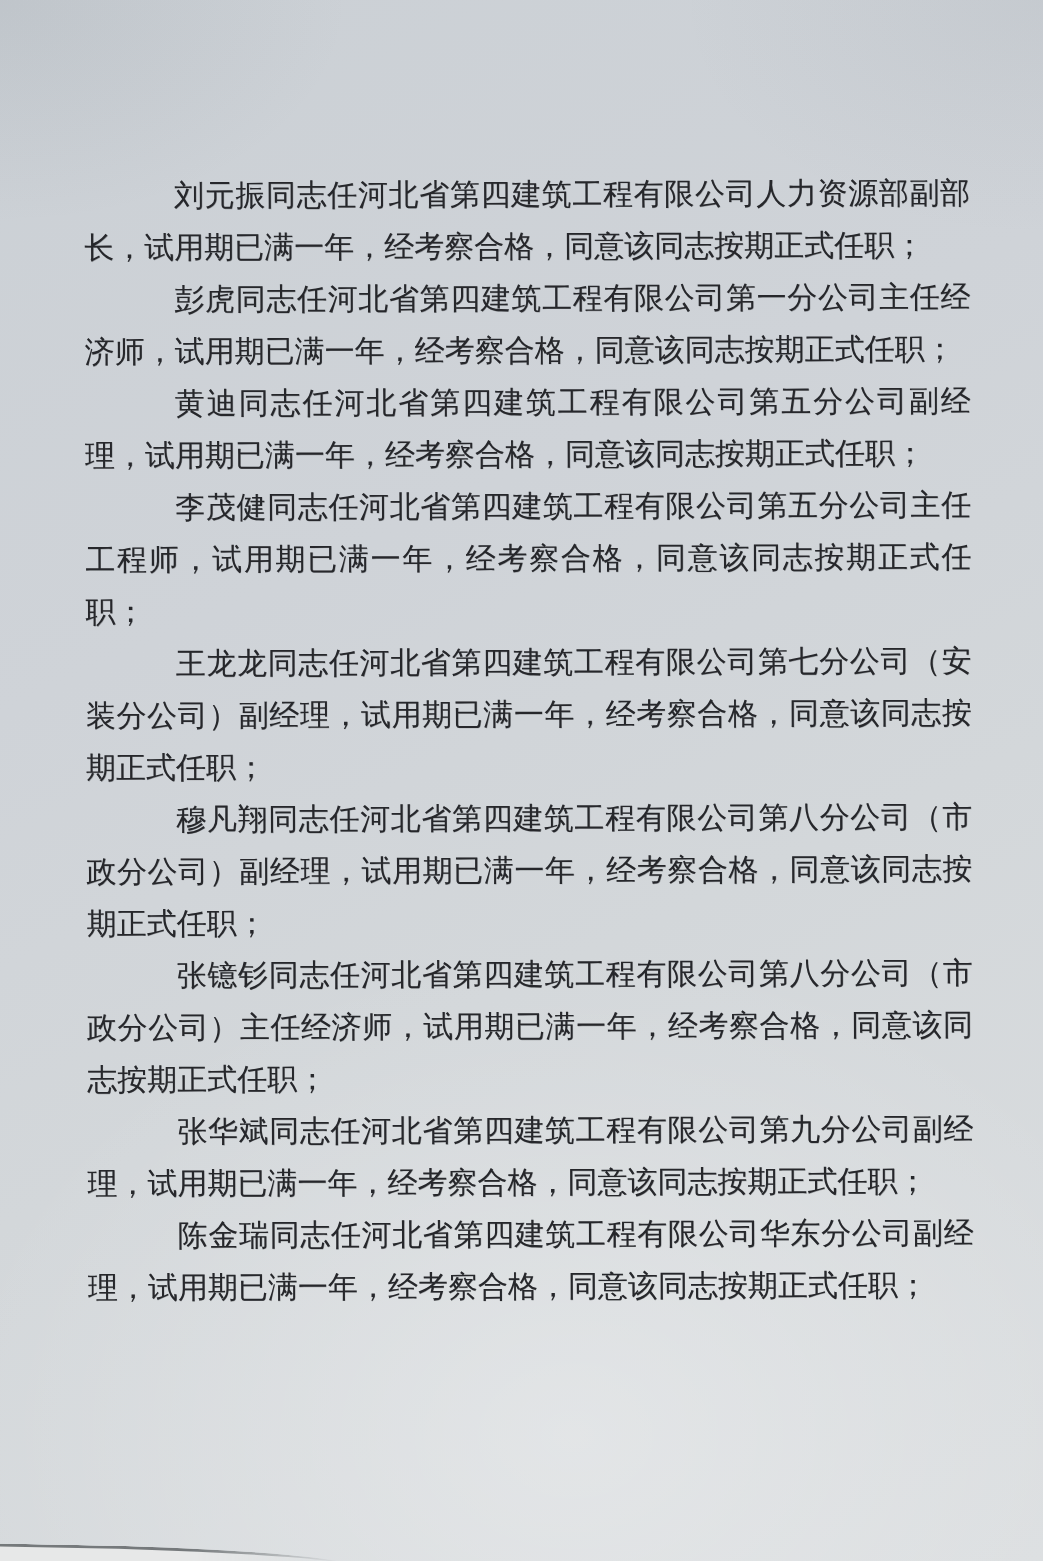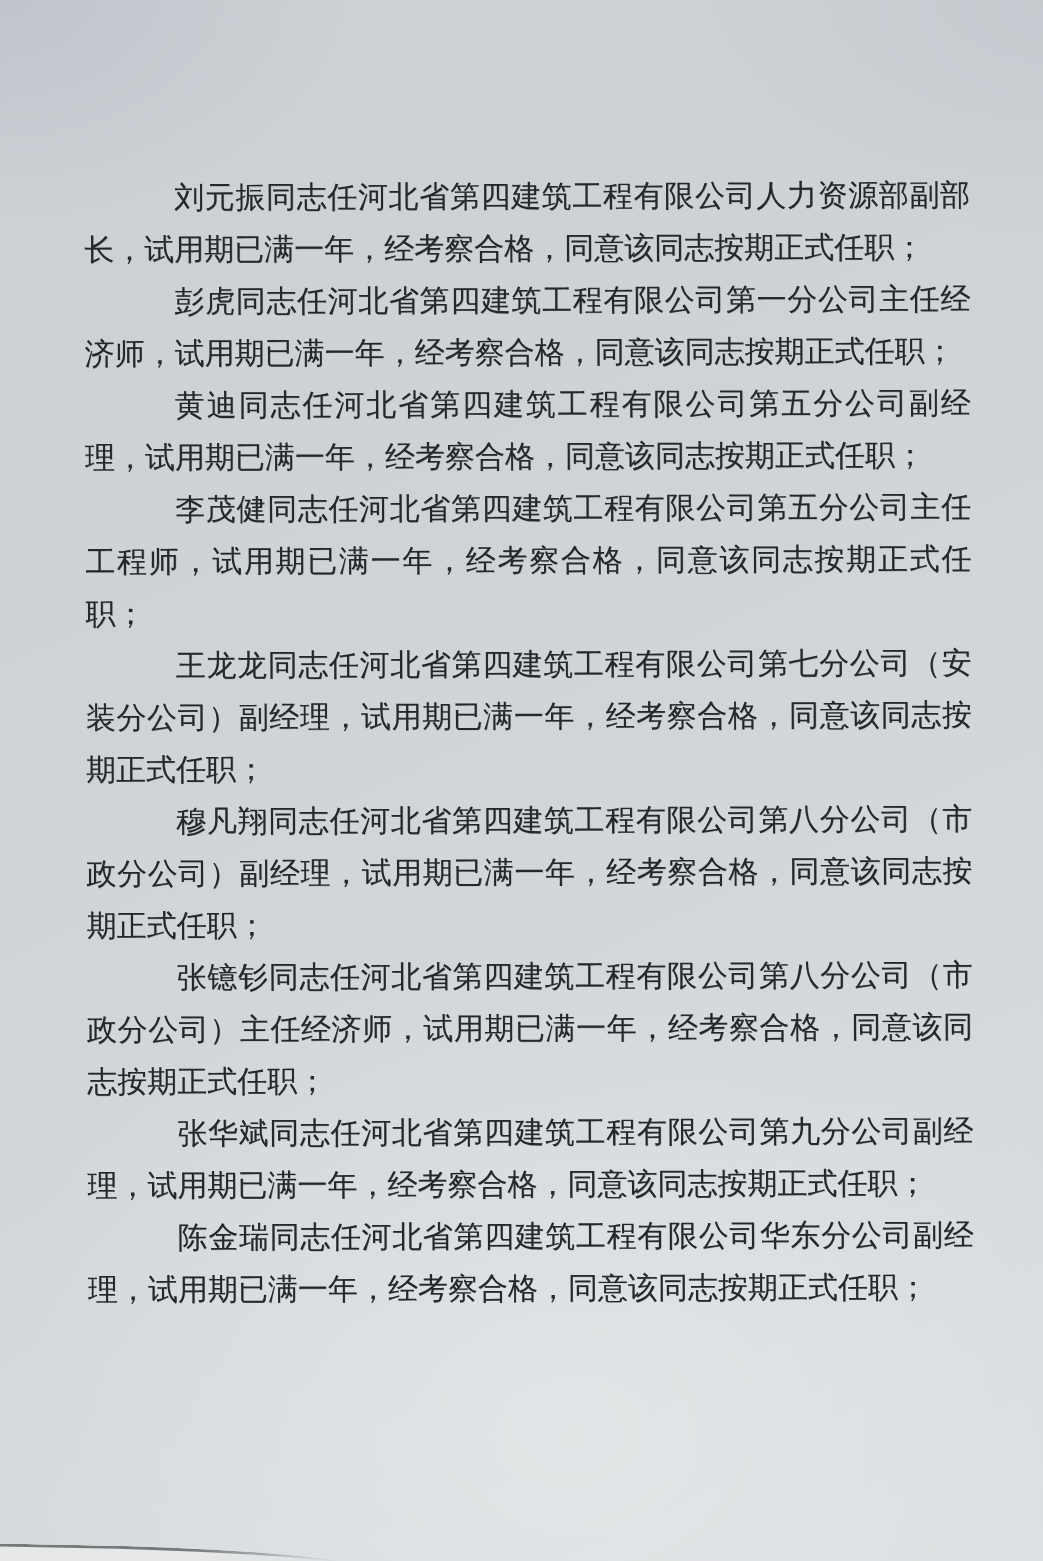--- a/index.html
+++ b/index.html
@@ -5,21 +5,21 @@
   html, body {
     margin: 0;
     padding: 0;
     background: #b9bec3;
   }
   .page {
     position: relative;
     width: 1043px;
     height: 1561px;
     overflow: hidden;
-    font-family: Liberation Sans, sans-serif;
+    font-family: Liberation Mono, monospace;
     background:
       radial-gradient(ellipse 900px 700px at 55% 92%, rgba(255,255,255,0.28), rgba(255,255,255,0) 70%),
       linear-gradient(155deg, #cbd0d5 0%, #cfd3d8 35%, #d3d7da 60%, #dbdee0 100%);
   }
   
   .page::before {
     content: "";
     position: absolute;
     inset: 0;
     pointer-events: none;

